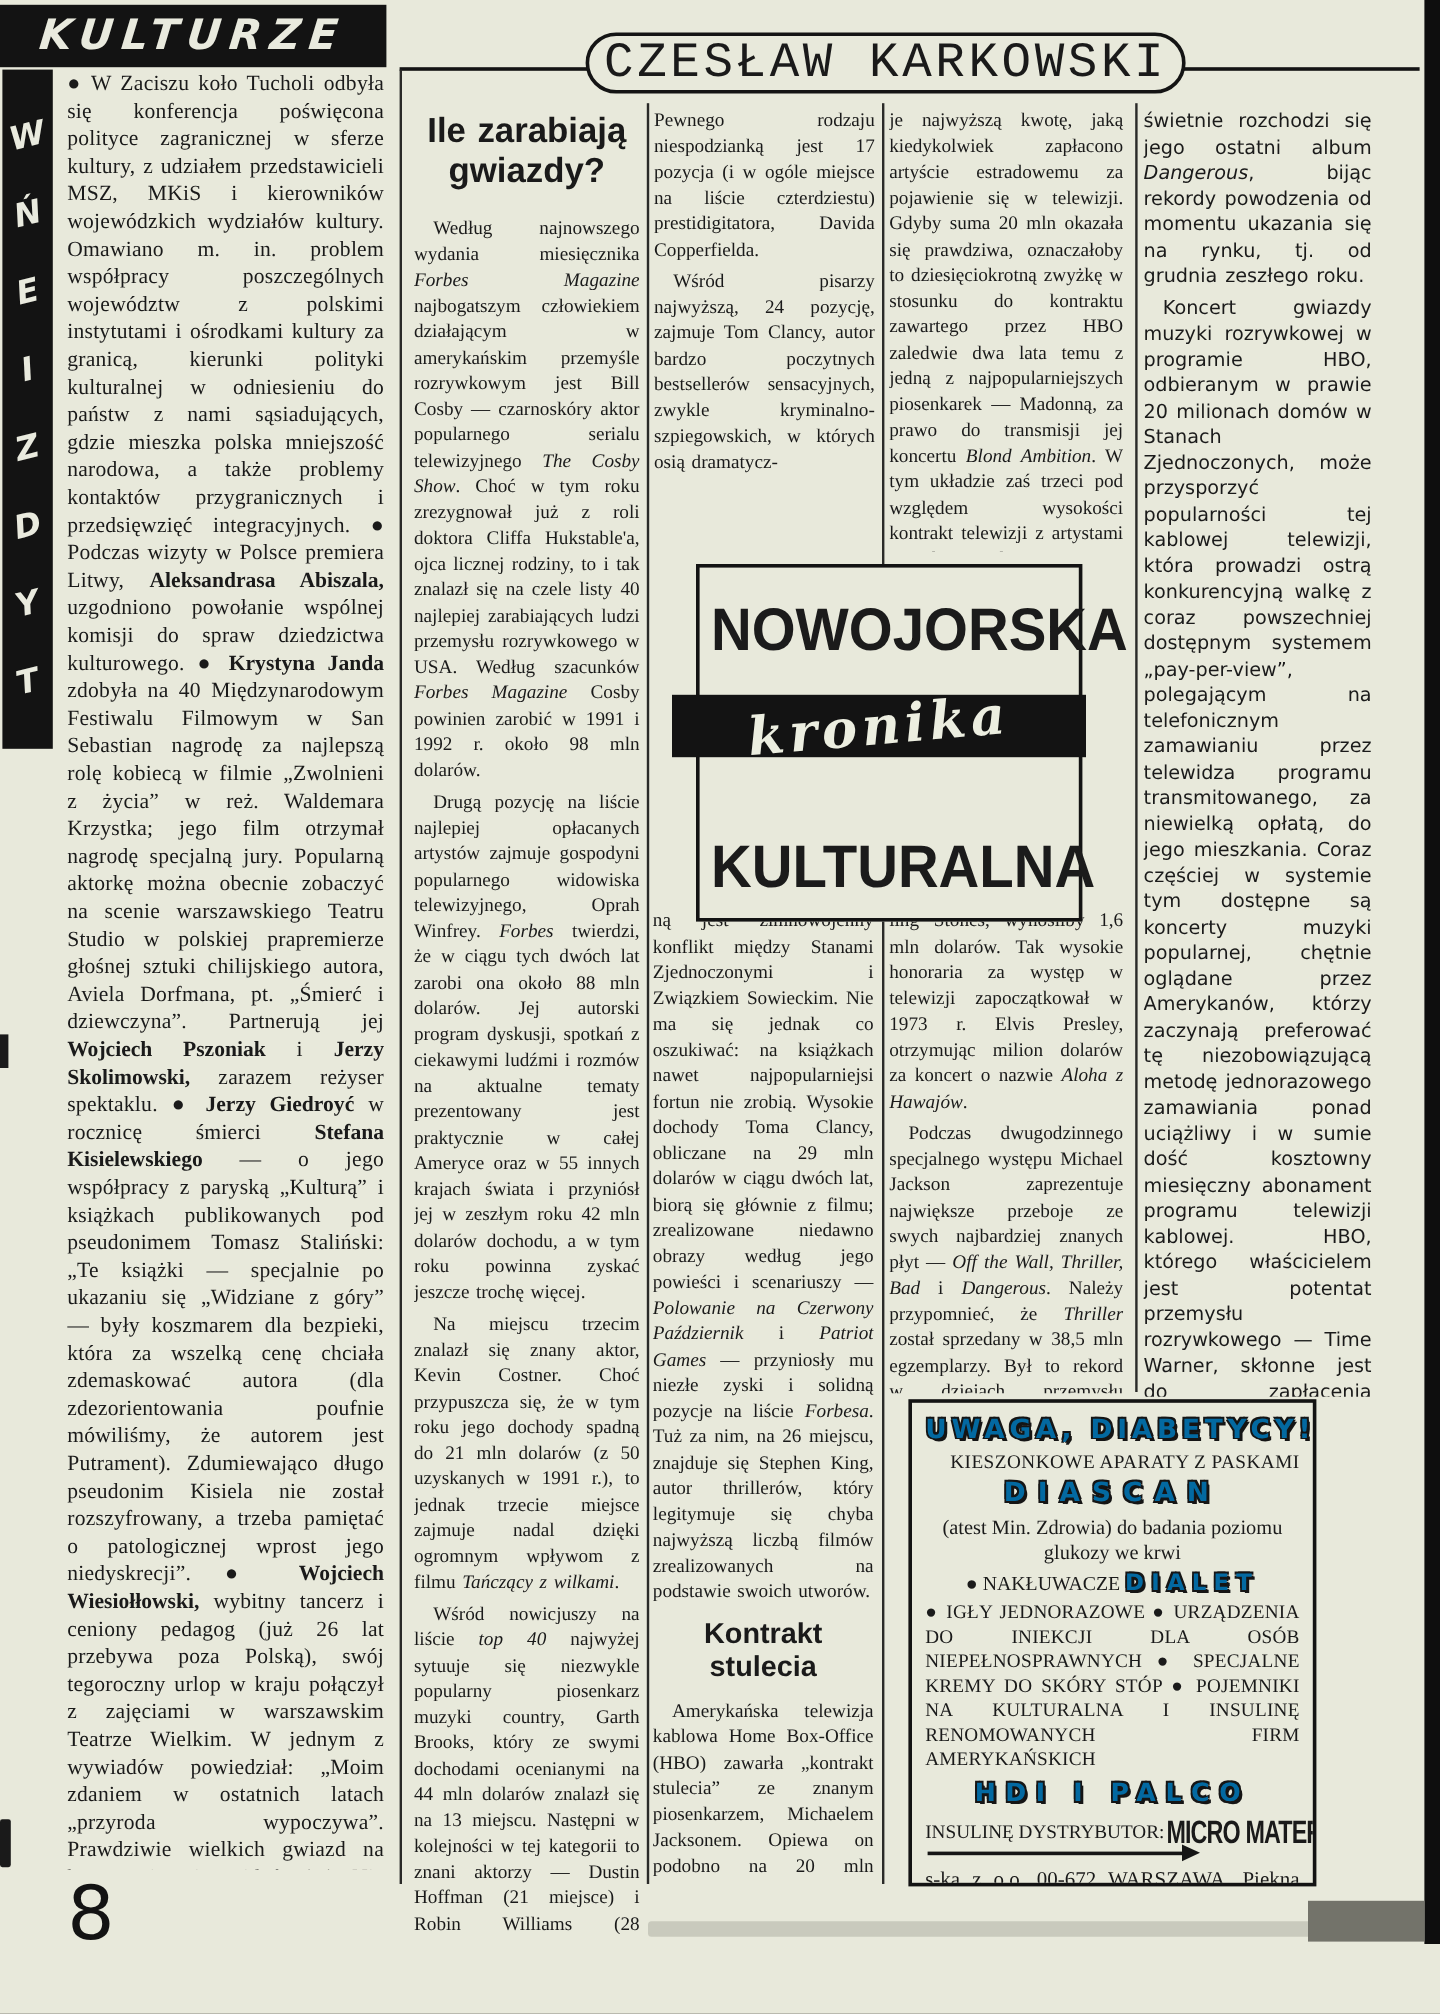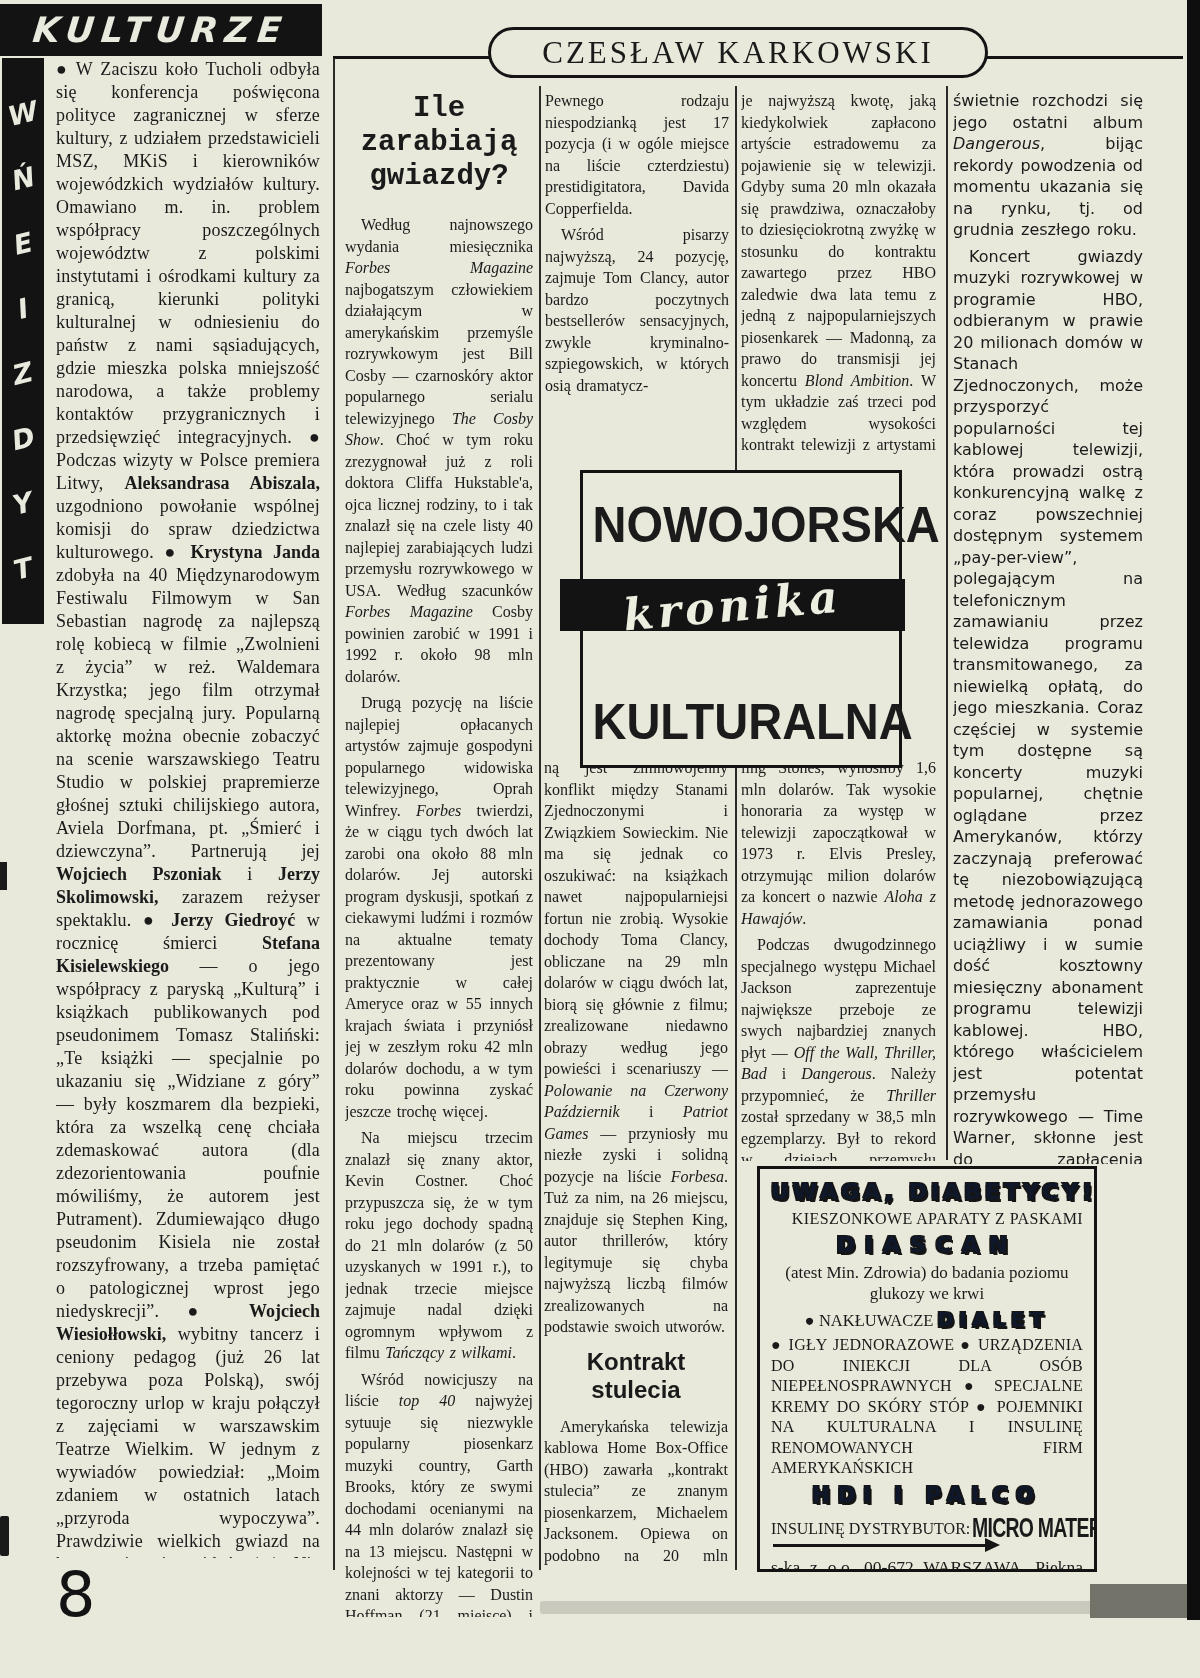--- a/index.html
+++ b/index.html
@@ -17,47 +17,47 @@
   
   .briefs{position:absolute;left:56px;top:58px;width:264px;height:1500px;overflow:hidden;
         font-size:18px;line-height:23px;text-align:justify;letter-spacing:.2px;word-spacing:1.5px;}
   .briefs b{letter-spacing:0;}
   .page-number{position:absolute;left:56px;top:1558px;font-family:"DejaVu Sans",sans-serif;
         font-size:62px;font-weight:400;color:#131313;}
   
   .header-rule{position:absolute;left:333px;top:56px;width:850px;height:3px;background:#141414;}
   .author-capsule{position:absolute;left:488px;top:27px;width:500px;height:51px;background:#e8e9db;
         border:3.5px solid #141414;border-radius:28px;display:flex;align-items:center;justify-content:center;z-index:6;box-sizing:border-box;}
-  .author-name{font-size:31px;letter-spacing:3px;white-space:nowrap;}
+  .author-name{font-size:41px;letter-spacing:3px;white-space:nowrap;font-family:Liberation Mono, monospace;}
   
   .vr{position:absolute;width:2px;background:#2a2a28;}
   
   .col{position:absolute;font-size:16px;line-height:21.5px;text-align:justify;overflow:hidden;
         word-spacing:1.5px;}
   .col p{margin:0 0 5px 0;text-indent:16px;}
   .cont p:first-child{text-indent:0;}
-  .art-title{font-family:Liberation Mono, monospace;font-weight:700;font-size:29px;line-height:34px;
+  .art-title{font-family:Liberation Sans, sans-serif;font-weight:700;font-size:29px;line-height:34px;
         text-align:center;margin:0 0 20px 0;text-indent:0;}
   .subhead{font-family:"Liberation Sans",sans-serif;font-weight:700;font-size:24px;line-height:28px;
         text-align:center;margin:10px 0 12px 0;}
   
   .logo-box{position:absolute;left:580px;top:470px;width:322px;height:298px;border:3px solid #131313;
         background:#e8e9db;z-index:5;box-sizing:border-box;}
   .logo-line{position:absolute;width:100%;text-align:center;font-family:"Liberation Sans",sans-serif;
         font-weight:700;font-size:50px;transform:scaleX(.94);letter-spacing:0;color:#1b1b1b;white-space:nowrap;}
   .logo-line1{top:23px;}
   .logo-line2{bottom:14px;}
   .logo-band{position:absolute;left:-23px;top:106px;width:345px;height:52px;background:#131313;
         display:flex;align-items:center;justify-content:center;}
   .logo-script{font-family:"DejaVu Serif",serif;font-style:italic;font-weight:700;font-size:44px;
         color:#eceee0;transform:rotate(-5deg);letter-spacing:4px;}
   
   .ad-box{position:absolute;left:757px;top:1166px;width:340px;height:406px;border:3.5px solid #131313;
         background:#e8e9db;box-sizing:border-box;padding:8px 11px;text-align:center;overflow:hidden;z-index:5;}
-  .bubble{font-family:"DejaVu Sans",sans-serif;font-weight:700;color:#0f172a;
+  .bubble{font-family:"DejaVu Sans",sans-serif;font-weight:700;color:#0369a1;
         text-shadow:-1.5px -1.5px 0 #151515,1.5px -1.5px 0 #151515,-1.5px 1.5px 0 #151515,
                     1.5px 1.5px 0 #151515,2.5px 2.5px 0 #151515;white-space:nowrap;}
   .ad-h1{font-size:22px;letter-spacing:4px;margin:2px 0 6px 0;}
   .ad-caps{font-size:16px;letter-spacing:.4px;margin-bottom:4px;white-space:nowrap;text-align:right;}
   .ad-brand{font-size:22px;letter-spacing:10px;margin:2px 0 5px 0;}
   .ad-desc{font-size:17px;line-height:21px;margin-bottom:4px;}
   .ad-itemline{font-size:16.5px;margin-bottom:4px;}
   .ad-itemline .bubble{font-size:19px;letter-spacing:6px;}
   .ad-items{font-size:16px;line-height:20.5px;text-align:justify;letter-spacing:.2px;margin-bottom:4px;}
   .ad-brand2{font-size:21px;letter-spacing:8px;margin:2px 0 6px 0;}

